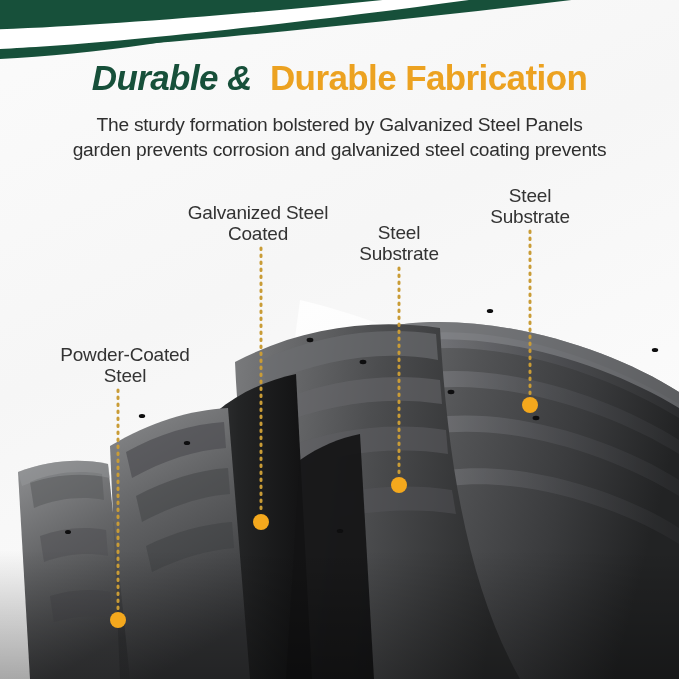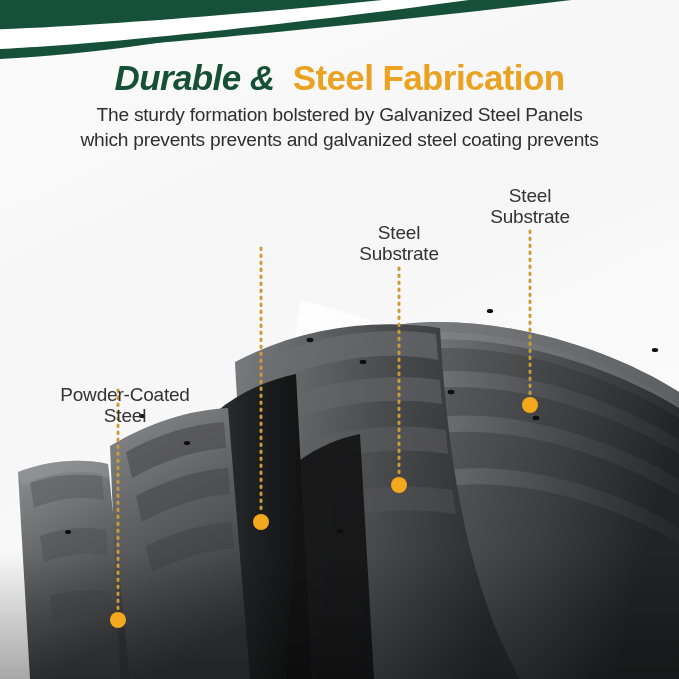--- a/index.html
+++ b/index.html
@@ -42,21 +42,21 @@
     letter-spacing: -0.6px;
     white-space: nowrap;
     line-height: 1.05;
   }
   .headline .part-a { color: #17503a; font-style: italic; }
   .headline .part-b { color: #eca221; }
 
   
   .body-copy {
     position: absolute;
-    top: 103px; left: 4px;
+    top: 113px; left: 4px;
     width: 671px;
     text-align: center;
     font-size: 19.2px;
     line-height: 1.30;
     color: #2f2f2f;
     letter-spacing: -0.25px;
     font-weight: 400;
   }
   .body-copy .ln { display:block; white-space: nowrap; }
 
@@ -104,26 +104,26 @@
       <path d="M -20,33 C 120,29 330,10 520,-12 L 600,-22 L 620,-6
                C 430,18 190,42 50,51 C 20,53 0,54 -20,54 Z" fill="#17503a"></path>
 
       <path d="M -20,30 C 120,26 330,7 520,-15 L 600,-26 L 604,-20
                C 430,8 190,36 50,46 C 20,48 0,49 -20,50 Z" fill="#ffffff"></path>
     </svg>
   </div>
 
   <div class="headline">
     <span class="part-a">Durable &amp;</span>
-    <span>&nbsp;</span><span class="part-b">Steel Fabrication</span>
+    <span>&nbsp;</span><span class="part-b">Durable Fabrication</span>
   </div>
 
   <div class="body-copy">
     <span class="ln">The sturdy formation bolstered by Galvanized Steel Panels</span>
-    <span class="ln">which prevents prevents and galvanized steel coating prevents</span>
+    <span class="ln">garden prevents corrosion and galvanized steel coating prevents</span>
   </div>
 
   <div class="photo-stage">
     <svg width="679" height="379" viewBox="0 0 679 379">
       <defs>
         <linearGradient id="gMetalA" x1="0" y1="0" x2="1" y2="0.3">
           <stop offset="0%" stop-color="#6f7072"></stop>
           <stop offset="35%" stop-color="#525355"></stop>
           <stop offset="70%" stop-color="#3a3b3d"></stop>
           <stop offset="100%" stop-color="#222324"></stop>
@@ -228,25 +228,29 @@
     <g>
       <line x1="399" y1="268" x2="399" y2="477" stroke="#c99c36" stroke-width="3" stroke-linecap="round" stroke-dasharray="1.6 5.4"></line>
       <circle cx="399" cy="485" r="8" fill="#f4a81d"></circle>
     </g>
     <g>
       <line x1="530" y1="231" x2="530" y2="397" stroke="#c99c36" stroke-width="3" stroke-linecap="round" stroke-dasharray="1.6 5.4"></line>
       <circle cx="530" cy="405" r="8" fill="#f4a81d"></circle>
     </g>
   </svg>
 
-  <div class="callout-label" style="left:0px;   top:344px; width:250px;margin-top:40px;">
+  <div class="callout-label" style="left:0px;   top:344px; width:250px;">
     <span class="ln">Powder-Coated</span>
     <span class="ln">Steel</span>
   </div>
 
+  <div class="callout-label" style="left:133px; top:202px; width:250px;">
+    <span class="ln">Galvanized Steel</span>
+    <span class="ln">Coated</span>
+  </div>
 
   <div class="callout-label" style="left:299px; top:222px; width:200px;">
     <span class="ln">Steel</span>
     <span class="ln">Substrate</span>
   </div>
 
   <div class="callout-label" style="left:430px; top:185px; width:200px;">
     <span class="ln">Steel</span>
     <span class="ln">Substrate</span>
   </div>

